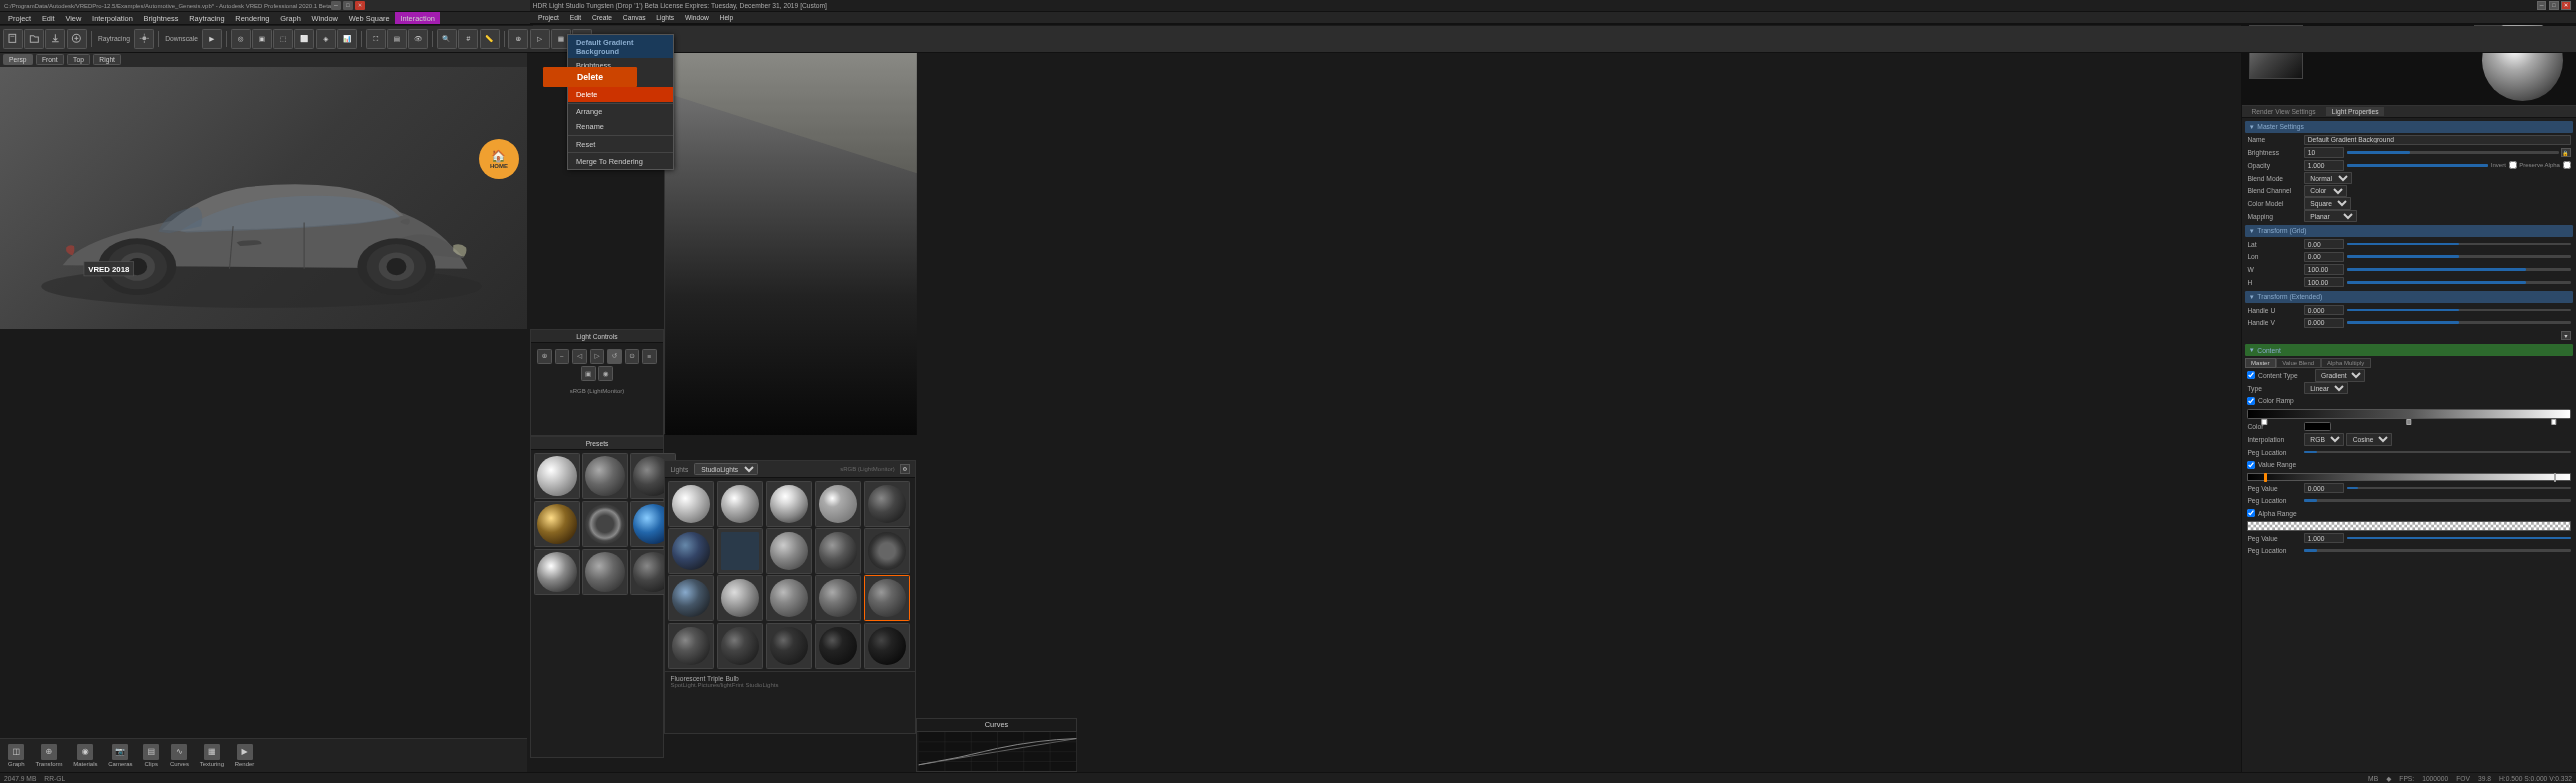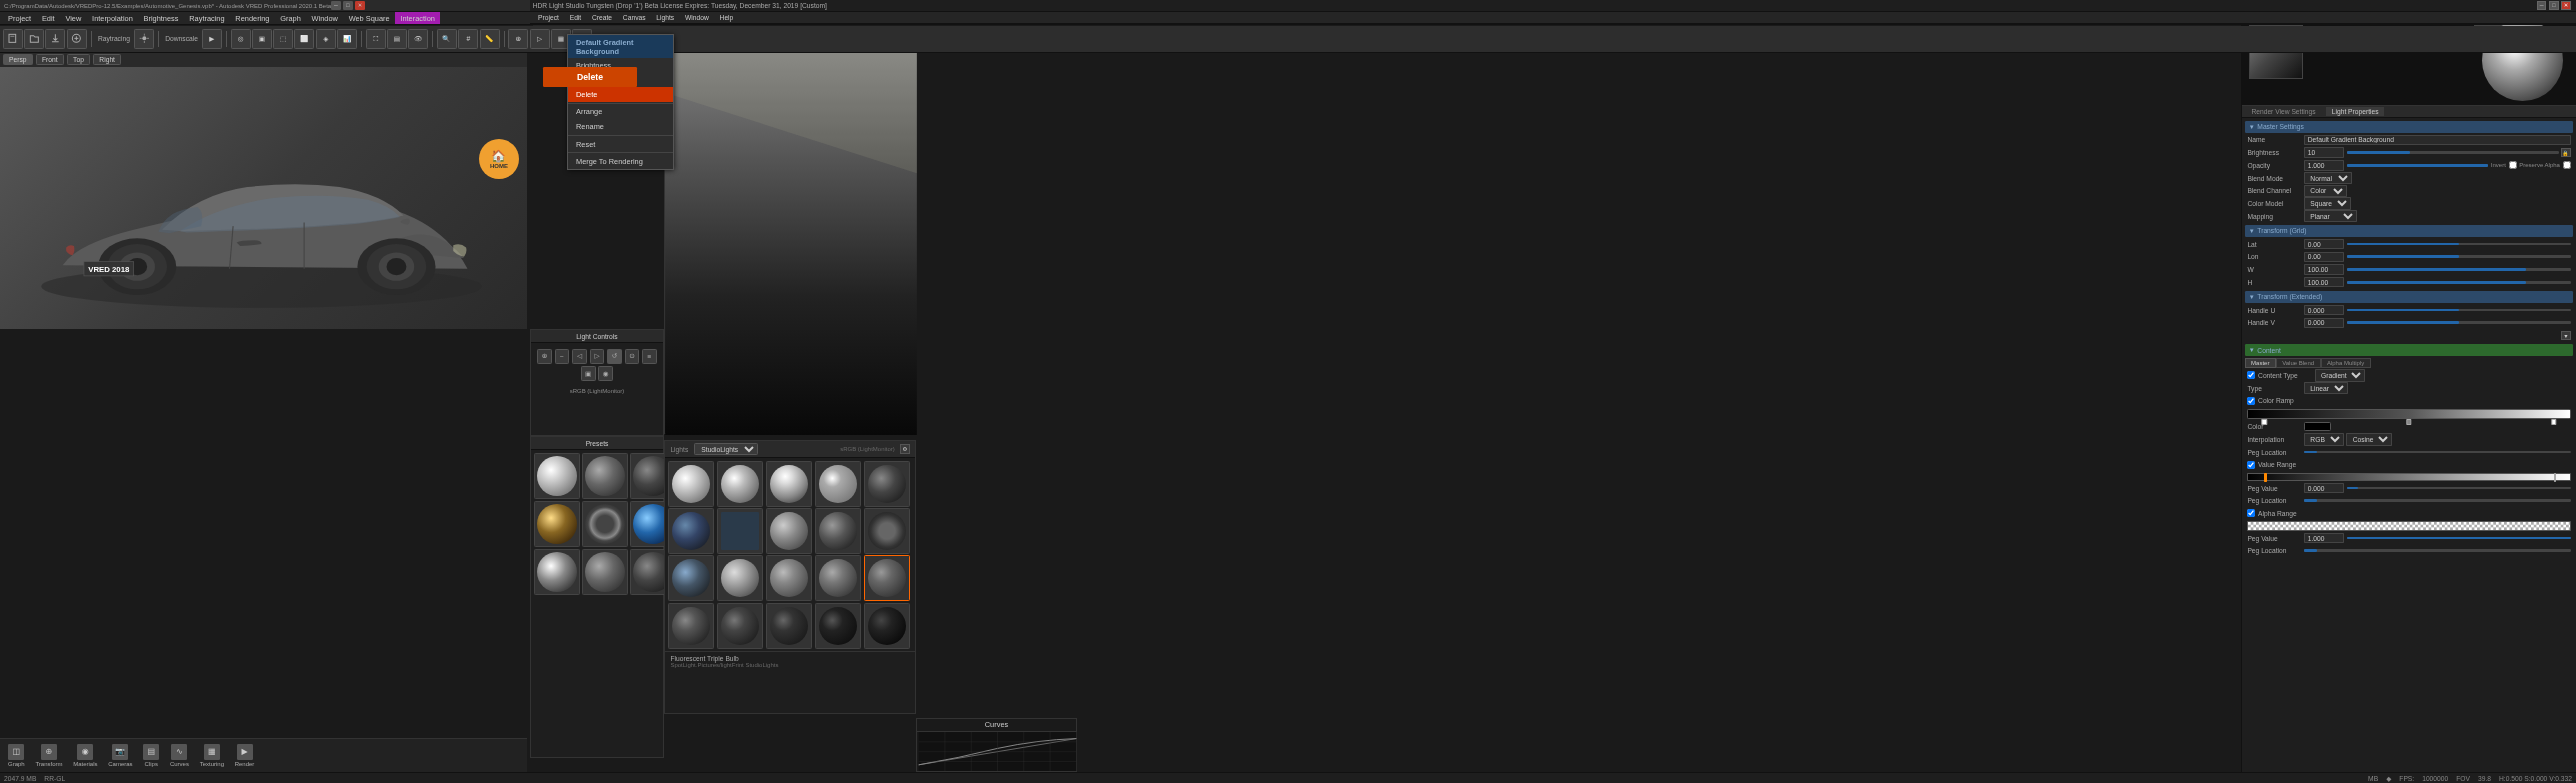--- a/index.html
+++ b/index.html
@@ -324,21 +324,21 @@
       align-items: center;
       justify-content: center;
       font-size: 6.7px;
       color: #ccc;
       border-bottom: 0.7px solid #111;
     }
 
     
     #lights-browser {
       position: absolute;
-      top: 440px; left: 664px;
+      top: 460px; left: 664px;
       width: 252px;
       height: 274px;
       background: #1e1e1e;
       border: 0.7px solid #333;
       z-index: 40;
     }
     #lights-browser-header {
       height: 17px;
       background: #2a2a2a;
       display: flex;

